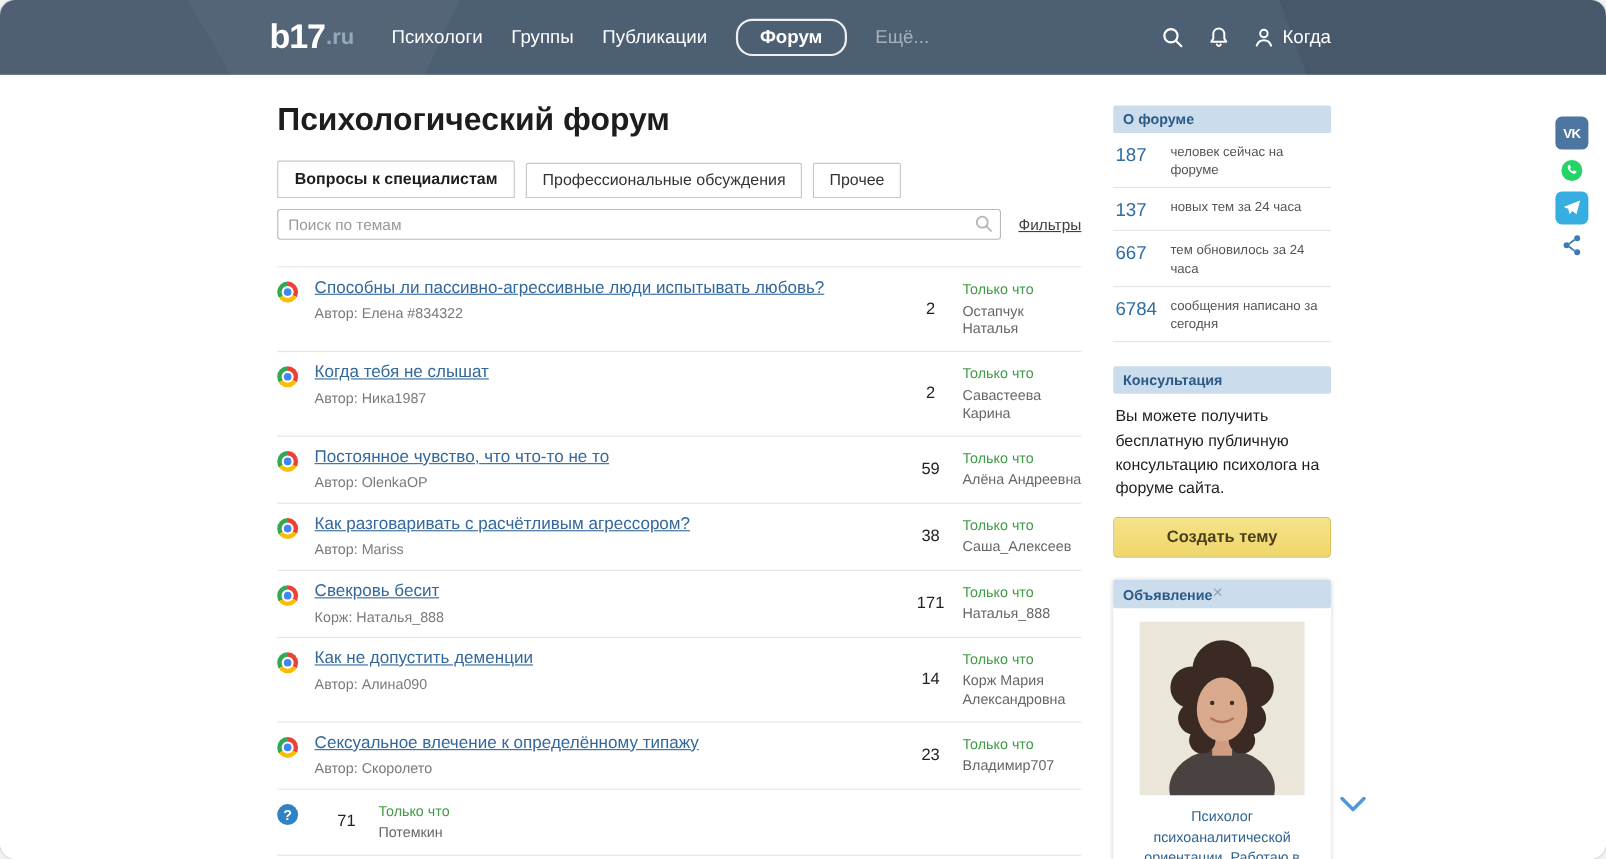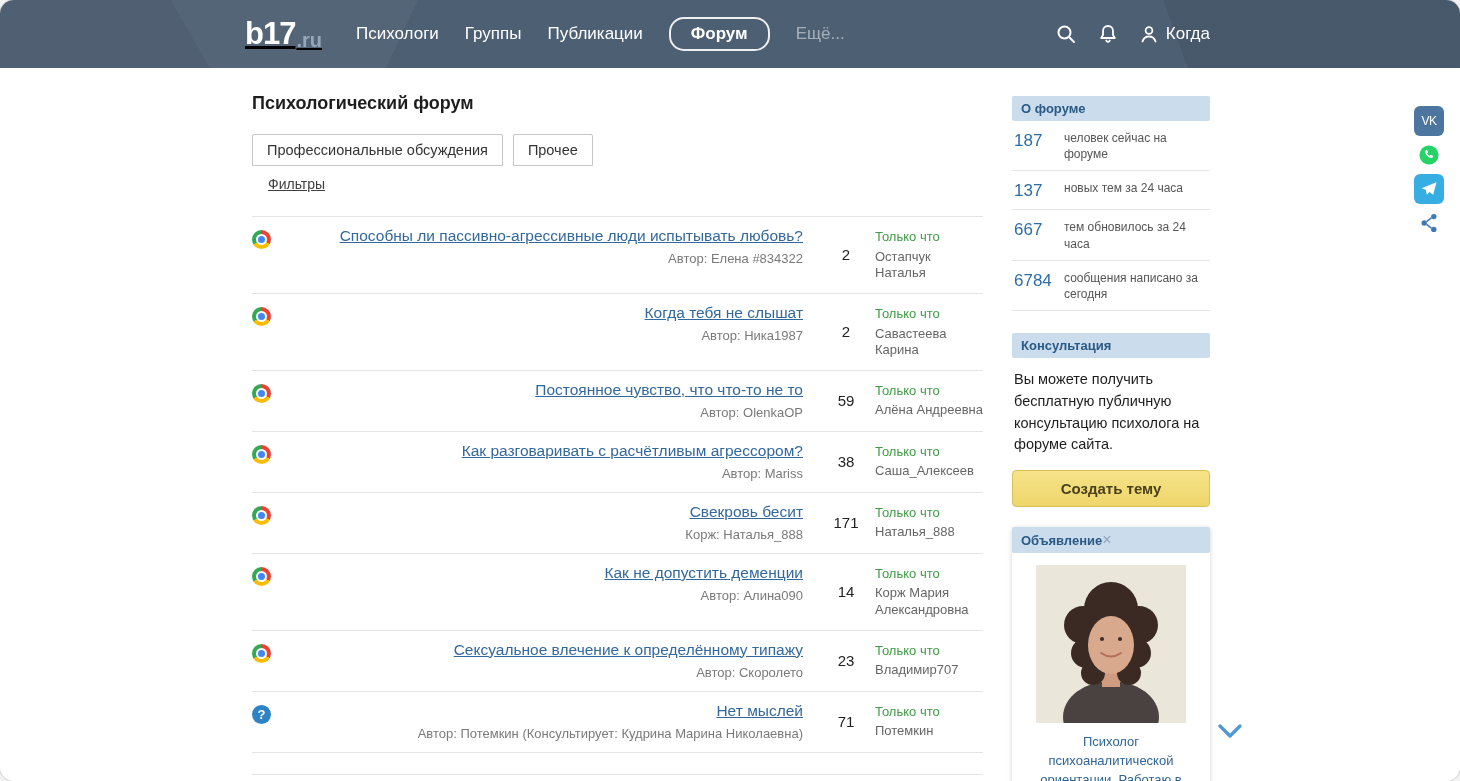--- a/index.html
+++ b/index.html
@@ -13,34 +13,34 @@
   
   .navbar {
     height:68px; display:flex; align-items:center;
     background-color:#4d5f73;
     background-image:
       linear-gradient(115deg, rgba(255,255,255,0.04) 0 28%, rgba(255,255,255,0) 28%),
       linear-gradient(250deg, rgba(0,0,0,0.07) 0 20%, rgba(0,0,0,0) 20%),
       linear-gradient(60deg, rgba(0,0,0,0.05) 0 14%, rgba(0,0,0,0) 14%);
     padding-left:245px;
   }
-  .logo { display:flex; align-items:flex-end; margin-right:34px; cursor:pointer;text-decoration:underline; }
+  .logo { display:flex; align-items:center; margin-right:34px; cursor:pointer; }
   .logo-main { color:#fff; font-size:31px; font-weight:800; letter-spacing:-1px; }
   .logo-suffix { color:#93a7bd; font-size:20px; font-weight:700; margin-left:1px; }
   .nav-items { display:flex; align-items:center; gap:26px; }
   .nav-item { color:#fff; font-size:17px; cursor:pointer; white-space:nowrap; }
   .nav-item.active { border:2px solid rgba(255,255,255,0.9); border-radius:15px; padding:5px 20px; font-weight:700; }
   .nav-item.muted { color:rgba(255,255,255,0.5); }
   .nav-right { margin-left:auto; margin-right:250px; display:flex; align-items:center; gap:20px; }
   .nav-icon { width:22px; height:22px; display:inline-flex; align-items:center; justify-content:center; cursor:pointer; }
   .login { display:flex; align-items:center; gap:7px; color:#fff; font-size:17px; cursor:pointer; }
 
   
   .main-col { margin-left:252px; width:731px; }
-  .page-title { font-size:18px; font-weight:600; color:#1d1d1d; padding-top:25px; }
+  .page-title { font-size:29px; font-weight:600; color:#1d1d1d; padding-top:25px; }
 
   .tabs { display:flex; gap:10px; margin-top:20px; align-items:flex-end; }
   .tab { border:1px solid #c6c6c6; border-radius:2px 2px 0 0; background:#fff; padding:7px 14px;
          font-size:14.5px; color:#333; cursor:pointer; white-space:nowrap; }
   .tab.active { font-weight:700; color:#1d1d1d; padding:8px 15px; }
 
   .search-row { display:flex; align-items:center; margin-top:10px; }
   .search-wrap { position:relative; flex:1; }
   .search-input { width:100%; height:28px; border:1px solid #b9b9b9; border-radius:3px;
                   padding:4px 30px 4px 9px; font-size:14px; color:#333; font-family:inherit; }
@@ -51,21 +51,21 @@
   .topic-list { margin-top:24px; border-top:1px solid #e4e4e4; }
   .topic { display:flex; padding:10px 0 11px; border-bottom:1px solid #e4e4e4; }
   .t-icon { width:34px; padding-top:3px; }
   .orb { width:19px; height:19px; border-radius:50%; display:block; position:relative;
          background:conic-gradient(#ea4335 0 33%, #fbbc05 33% 66%, #34a853 66% 100%); }
   .orb::after { content:''; position:absolute; inset:4px; background:#4285f4;
                 border:2px solid #fff; border-radius:50%; }
   .qorb { width:19px; height:19px; border-radius:50%; display:block; background:#2f82c4;
           color:#fff; font-size:13px; font-weight:700; text-align:center; line-height:19px; }
   .qorb::after { content:'?'; }
-  .t-main { flex:1; padding-right:14px;text-align:right; }
+  .t-main { flex:1; padding-right:14px; }
   .t-title { font-size:15.5px; color:#33689c; text-decoration:underline; cursor:pointer; }
   .t-author { margin-top:6px; font-size:13px; color:#7a7a7a; }
   .t-count { width:58px; display:flex; align-items:center; justify-content:center;
              font-size:15px; color:#222; }
   .t-last { width:108px; font-size:13px; line-height:1.28; padding-top:2px; }
   .t-time { color:#3f9b45; margin-bottom:3px; cursor:pointer; }
   .t-user { color:#666; cursor:pointer; }
 
   
   .sidebar { position:absolute; left:1012px; top:96px; width:198px; }
@@ -85,21 +85,21 @@
              border-radius:3px; padding-bottom:10px; }
   .close-x { color:#8ea6bd; font-size:16px; font-weight:400; cursor:pointer; line-height:1; }
   .ad-photo { width:152px; height:158px; margin:12px auto 10px; display:block; }
   .ad-text { color:#2f6494; font-size:13px; line-height:1.45; text-align:center; padding:0 10px; }
 
   .chevron-more { position:absolute; left:1218px; top:724px; cursor:pointer; }
 
   
   .social-rail { position:absolute; right:16px; top:106px; display:flex; flex-direction:column; gap:4px; }
   .soc { width:30px; height:30px; border-radius:6px; display:flex; align-items:center; justify-content:center; cursor:pointer; }
-  .soc-vk { background:#4c75a0; color:#fff; font-size:12px; font-weight:400; letter-spacing:-0.5px; }
+  .soc-vk { background:#4c75a0; color:#fff; font-size:12px; font-weight:700; letter-spacing:-0.5px; }
   .soc-wa { background:#fff; }
   .soc-tg { background:#37aee2; }
   .soc-sh { background:#fff; }
 </style>
 </head>
 <body>
 
 <div class="window">
 
   <div class="navbar">
@@ -134,25 +134,35 @@
           </svg>
         <span>Когда</span>
       </span>
     </div>
   </div>
 
   <div class="main-col">
     <h1 class="page-title">Психологический форум</h1>
 
     <div class="tabs">
+      <span class="tab active">Вопросы к специалистам</span>
       <span class="tab">Профессиональные обсуждения</span>
       <span class="tab">Прочее</span>
     </div>
 
     <div class="search-row">
+      <span class="search-wrap">
+        <input class="search-input" type="text" placeholder="Поиск по темам" style="">
+        <span class="search-glass">
+          <svg width="17" height="17" viewBox="0 0 17 17" fill="none">
+              <circle cx="7" cy="7" r="5" stroke="#777" stroke-width="1.6"></circle>
+              <line x1="11" y1="11" x2="15" y2="15" stroke="#777" stroke-width="1.6" stroke-linecap="round"></line>
+            </svg>
+        </span>
+      </span>
       <span class="filters-link">Фильтры</span>
     </div>
 
     <div class="topic-list">
 
       <div class="topic">
         <div class="t-icon">
             <span class="orb"></span>
           </div>
         <div class="t-main">
@@ -253,24 +263,20 @@
         <div class="t-last">
           <div class="t-time">Только что</div>
           <div class="t-user">Владимир707</div>
         </div>
       </div>
 
       <div class="topic">
         <div class="t-icon">
             <span class="qorb"></span>
           </div>
-        <div class="t-main">
-          <a href="#" class="t-title">Нет мыслей</a>
-          <div class="t-author">Автор: Потемкин  (Консультирует: Кудрина Марина Николаевна)</div>
-        </div>
         <div class="t-count">71</div>
         <div class="t-last">
           <div class="t-time">Только что</div>
           <div class="t-user">Потемкин</div>
         </div>
       </div>
 
       <div class="topic">
         
         

